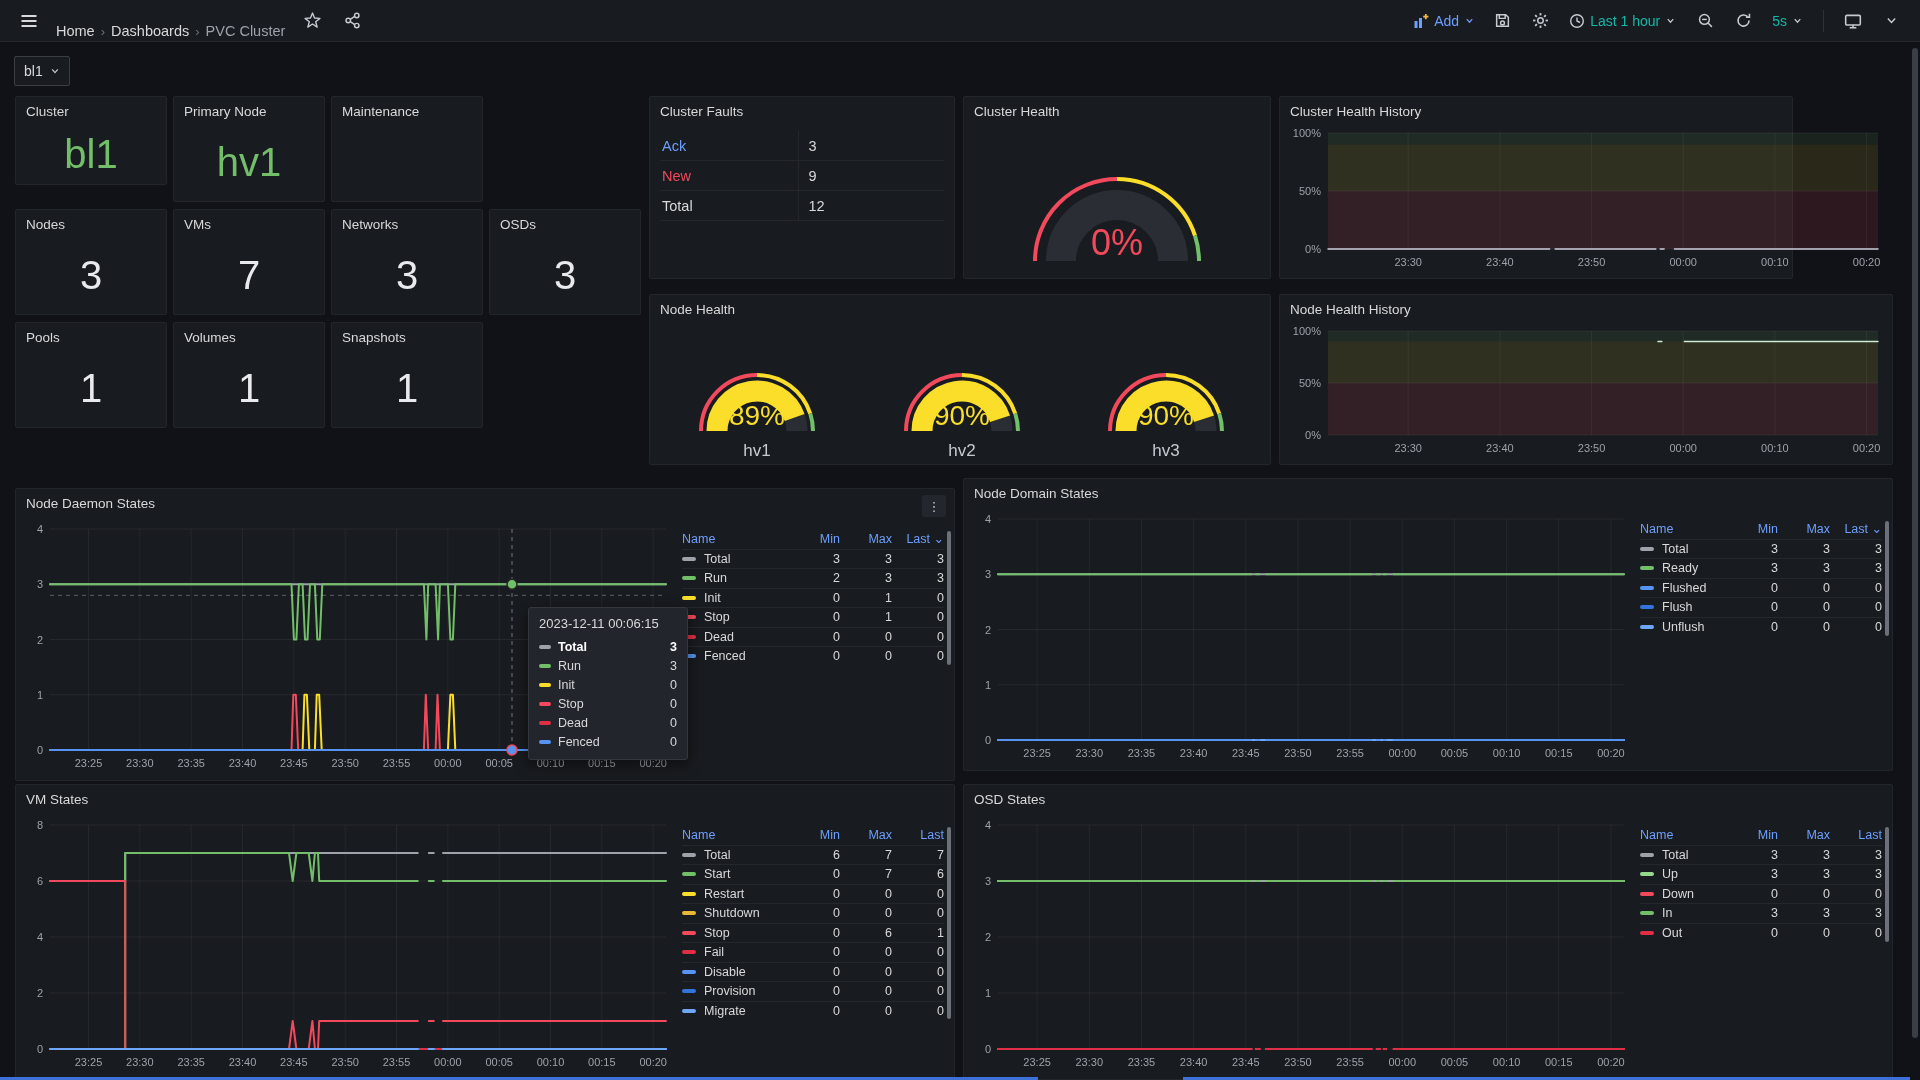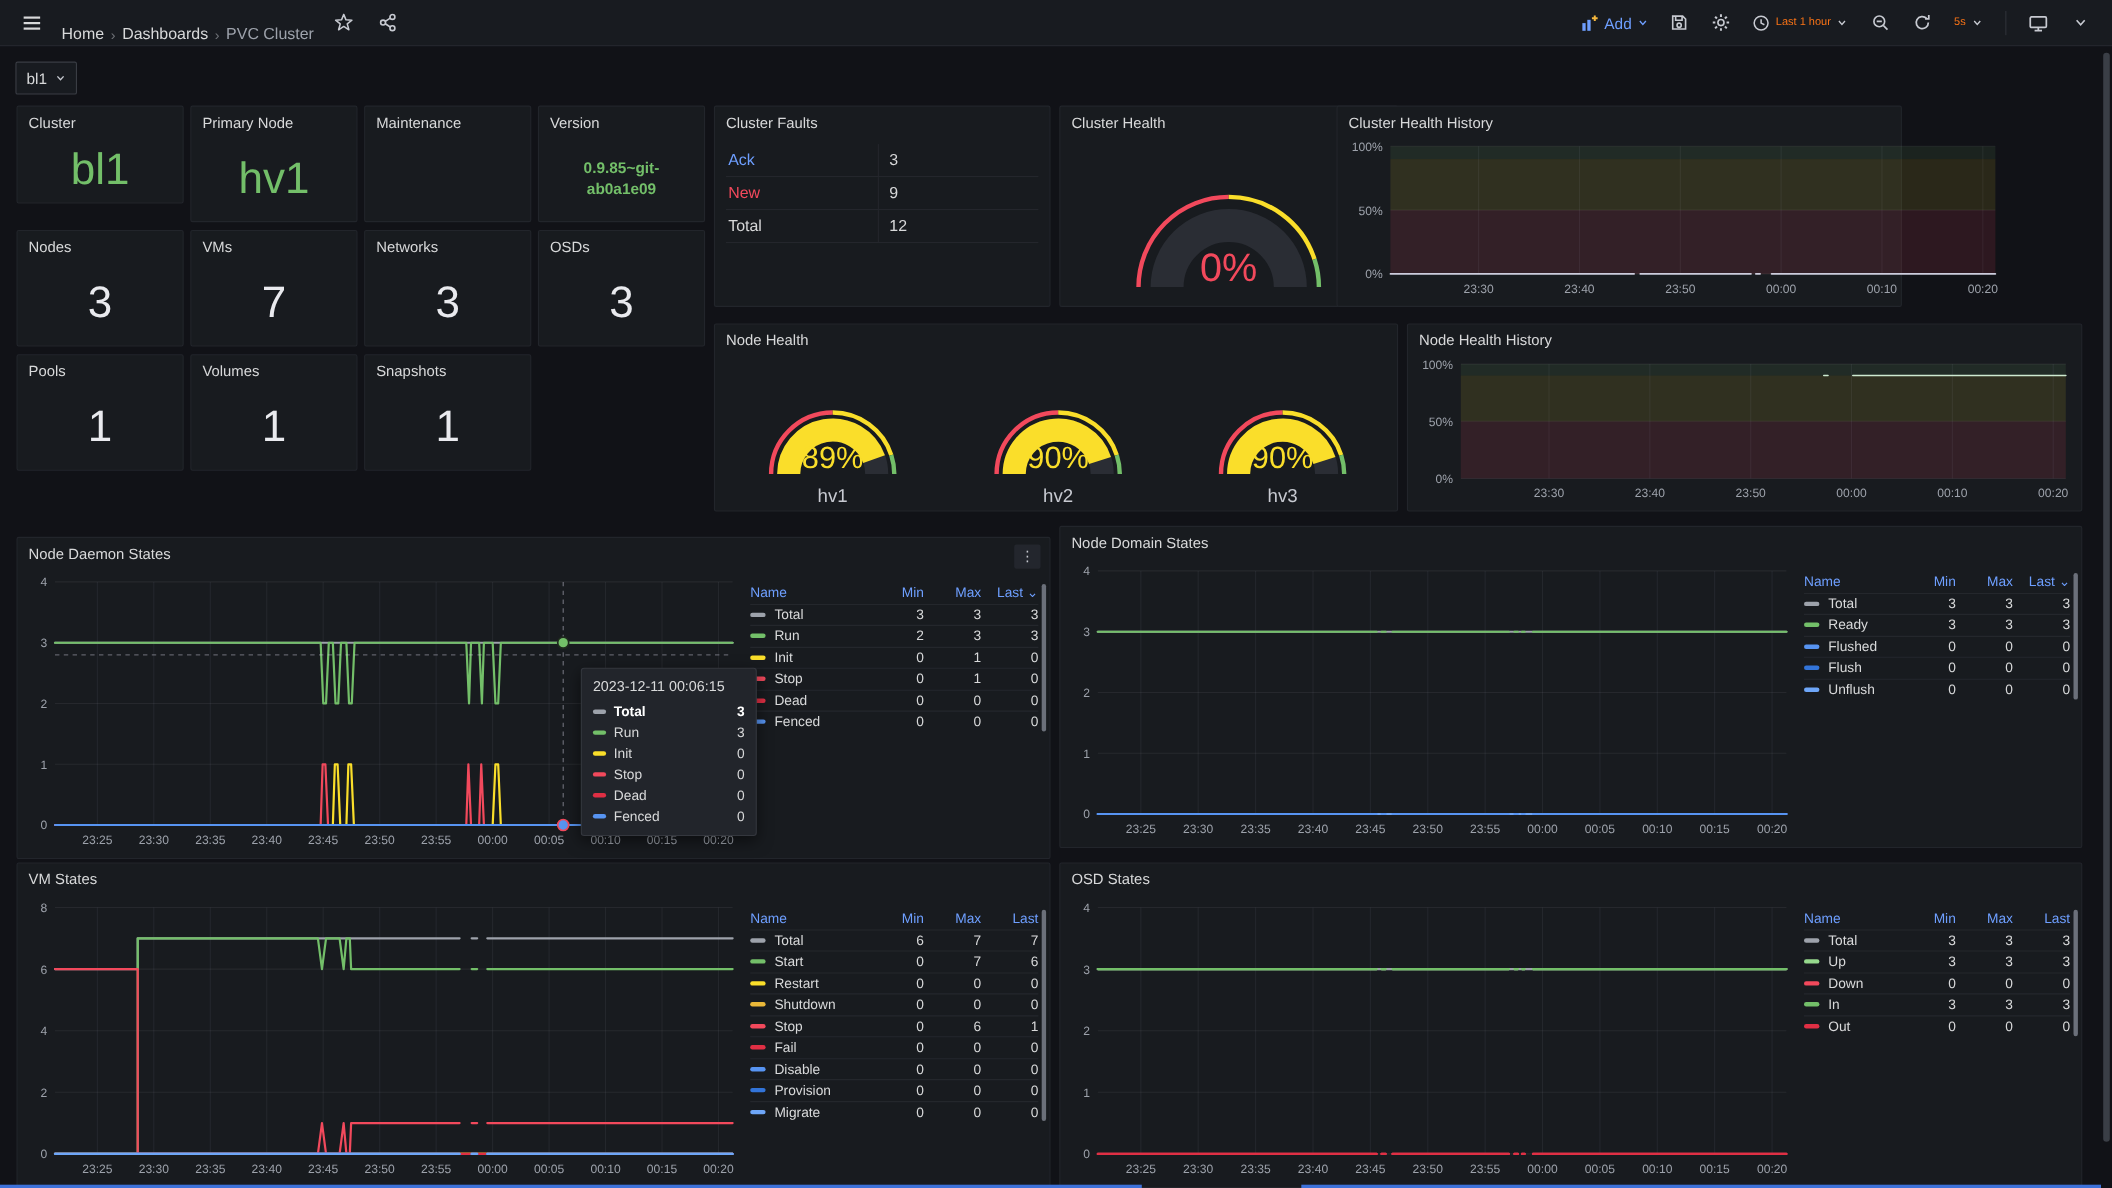--- a/index.html
+++ b/index.html
@@ -10,21 +10,21 @@
   
   .nav { position:absolute; left:0; top:0; width:1920px; height:42px; background:#181b20;
          border-bottom:1px solid #25272e; display:flex; align-items:center; padding:0 14px; }
   .nav-left { display:flex; align-items:center; gap:10px; }
   .nav-right { margin-left:auto; display:flex; align-items:center; gap:8px; }
   .icon-btn { display:flex; align-items:center; justify-content:center; width:30px; height:30px; border-radius:2px; cursor:pointer; }
   .crumb { font-size:14.5px; color:#d8d9da; padding:0 2px; cursor:pointer; }
   .crumb.current { color:#9da2ab; cursor:default;margin-top:20px; }
   .crumb-sep { color:#6e7277; font-size:13px; padding:0 4px; }
   .add-btn { display:flex; align-items:center; gap:5px; color:#6e9fff; font-size:14px; cursor:pointer; padding:0 4px; }
-  .toolbar-text { color:#f97316; font-size:10px; }
+  .toolbar-text { color:#14b8a6; font-size:14px; }
   .tool-group { display:flex; align-items:center; gap:5px; padding:0 6px; cursor:pointer; }
   .v-divider { width:1px; height:22px; background:#2e3138; margin:0 6px; }
 
   
   .varbox { position:absolute; left:14px; top:56px; height:30px; padding:0 9px; display:flex; align-items:center; gap:7px;
             border:1px solid #3a3d44; border-radius:2px; background:#181b20; font-size:14px; color:#d8d9da; cursor:pointer; }
 
   
   .panel { position:absolute; background:#181b1f; border:1px solid #22252b; border-radius:2px; }
   .ptitle { position:absolute; left:10px; top:7px; font-size:13.5px; font-weight:500; color:#d8d9da; white-space:nowrap; }
@@ -200,24 +200,20 @@
     <h2 class="ptitle">Cluster</h2>
     <div class="statval green">bl1</div>
   </section>
   <section class="panel" style="left:173px;top:96px;width:152px;height:106px">
     <h2 class="ptitle">Primary Node</h2>
     <div class="statval green">hv1</div>
   </section>
   <section class="panel" style="left:331px;top:96px;width:152px;height:106px">
     <h2 class="ptitle">Maintenance</h2>
   </section>
-  <section class="panel" style="left:489px;top:96px;width:152px;height:106px">
-    <h2 class="ptitle">Version</h2>
-    <div class="statval green small">0.9.85~git-ab0a1e09</div>
-  </section>
   <section class="panel" style="left:15px;top:209px;width:152px;height:106px">
     <h2 class="ptitle">Nodes</h2>
     <div class="statval white">3</div>
   </section>
   <section class="panel" style="left:173px;top:209px;width:152px;height:106px">
     <h2 class="ptitle">VMs</h2>
     <div class="statval white">7</div>
   </section>
   <section class="panel" style="left:331px;top:209px;width:152px;height:106px">
     <h2 class="ptitle">Networks</h2>
@@ -262,21 +258,21 @@
     <h2 class="ptitle">Cluster Health</h2>
     <svg class="gaugesvg" style="left:0;top:24px;width:306px;height:156px" viewBox="0 0 306 156">
         <path d="M 71.00 140.00 A 82 82 0 0 1 153.00 58.00" stroke="#F2495C" stroke-width="4" fill="none" stroke-linecap="butt"></path>
         <path d="M 153.00 58.00 A 82 82 0 0 1 230.99 114.66" stroke="#FADE2A" stroke-width="4" fill="none" stroke-linecap="butt"></path>
         <path d="M 230.99 114.66 A 82 82 0 0 1 235.00 140.00" stroke="#73BF69" stroke-width="4" fill="none" stroke-linecap="butt"></path>
         <path d="M 97.00 140.00 A 56 56 0 0 1 209.00 140.00" stroke="#2a2d34" stroke-width="30" fill="none" stroke-linecap="butt"></path>
         <text x="153" y="134" text-anchor="middle" font-size="36px" font-weight="500" fill="#F2495C">0%</text>
       </svg>
   </section>
 
-  <section class="panel" style="left:1215px;top:96px;width:514px;height:183px">
+  <section class="panel" style="left:1279px;top:96px;width:514px;height:183px">
     <h2 class="ptitle">Cluster Health History</h2>
     <svg class="chart" style="left:8px;top:28px;width:598px;height:148px" viewBox="0 0 598 148">
         <rect x="40" y="66" width="550" height="58" fill="rgba(242,73,92,0.13)"></rect>
         <rect x="40" y="19.599999999999998" width="550" height="46.400000000000006" fill="rgba(250,222,42,0.11)"></rect>
         <rect x="40" y="8" width="550" height="11.599999999999998" fill="rgba(115,191,105,0.10)"></rect>
         <line x1="120.19000000000001" y1="8" x2="120.19000000000001" y2="124" stroke="rgba(204,204,220,0.07)" stroke-width="1"></line>
         <line x1="211.875" y1="8" x2="211.875" y2="124" stroke="rgba(204,204,220,0.07)" stroke-width="1"></line>
         <line x1="303.56" y1="8" x2="303.56" y2="124" stroke="rgba(204,204,220,0.07)" stroke-width="1"></line>
         <line x1="395.19" y1="8" x2="395.19" y2="124" stroke="rgba(204,204,220,0.07)" stroke-width="1"></line>
         <line x1="486.875" y1="8" x2="486.875" y2="124" stroke="rgba(204,204,220,0.07)" stroke-width="1"></line>

